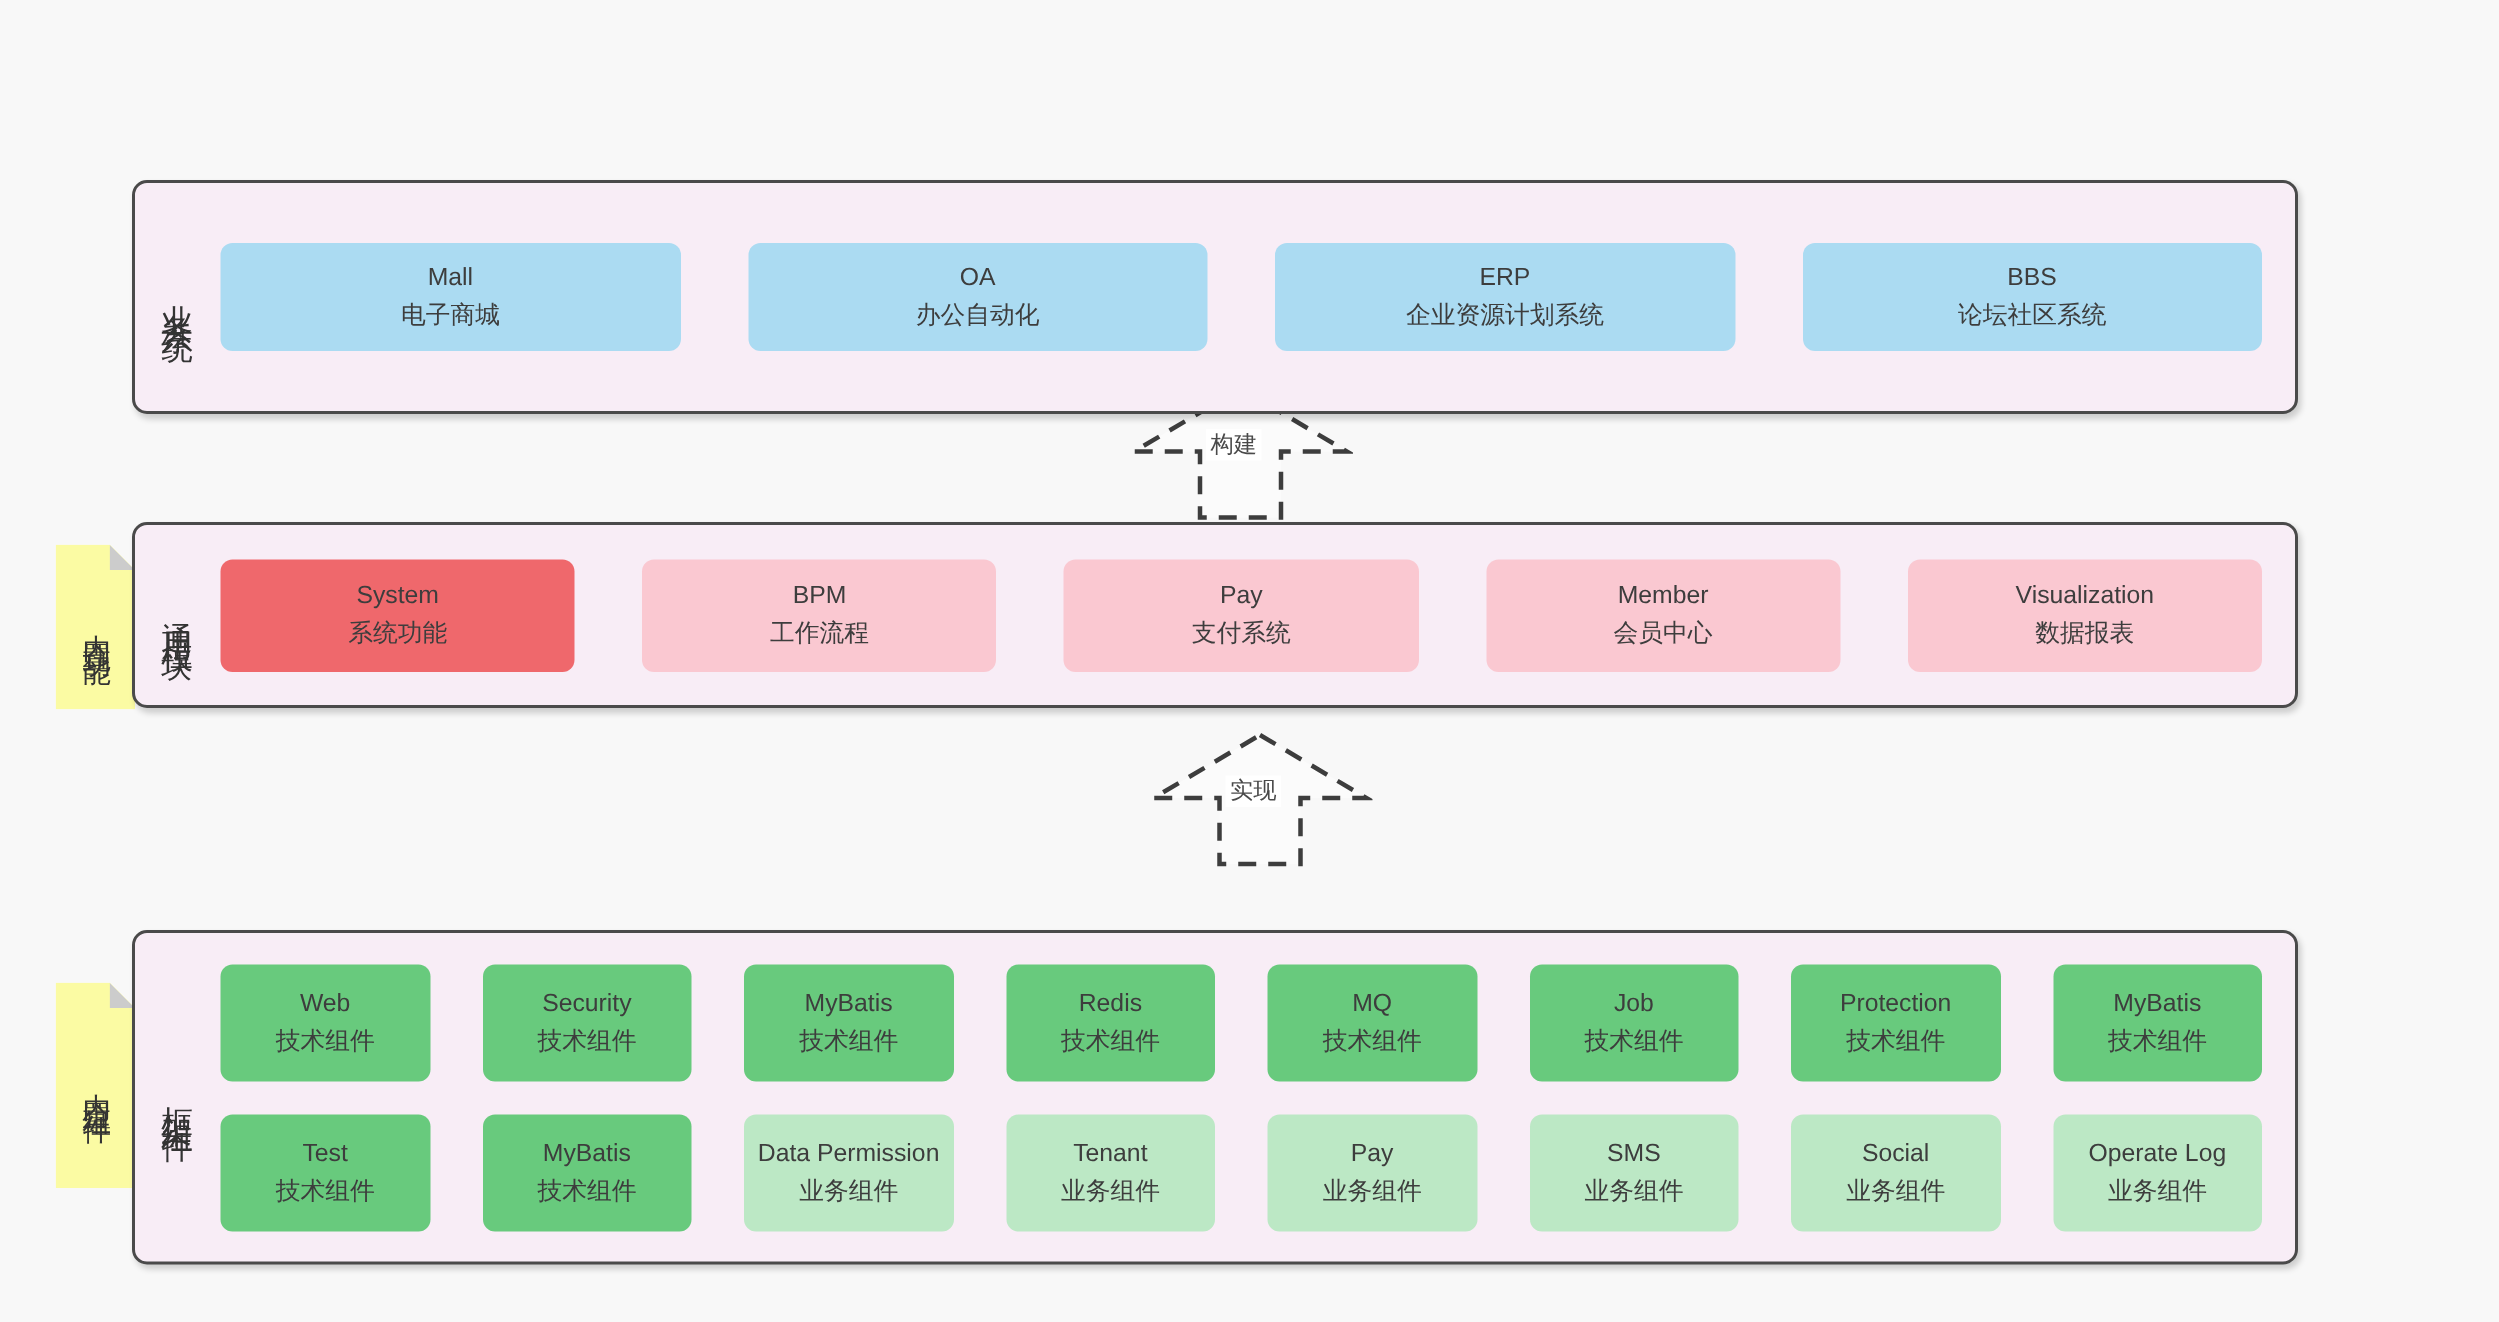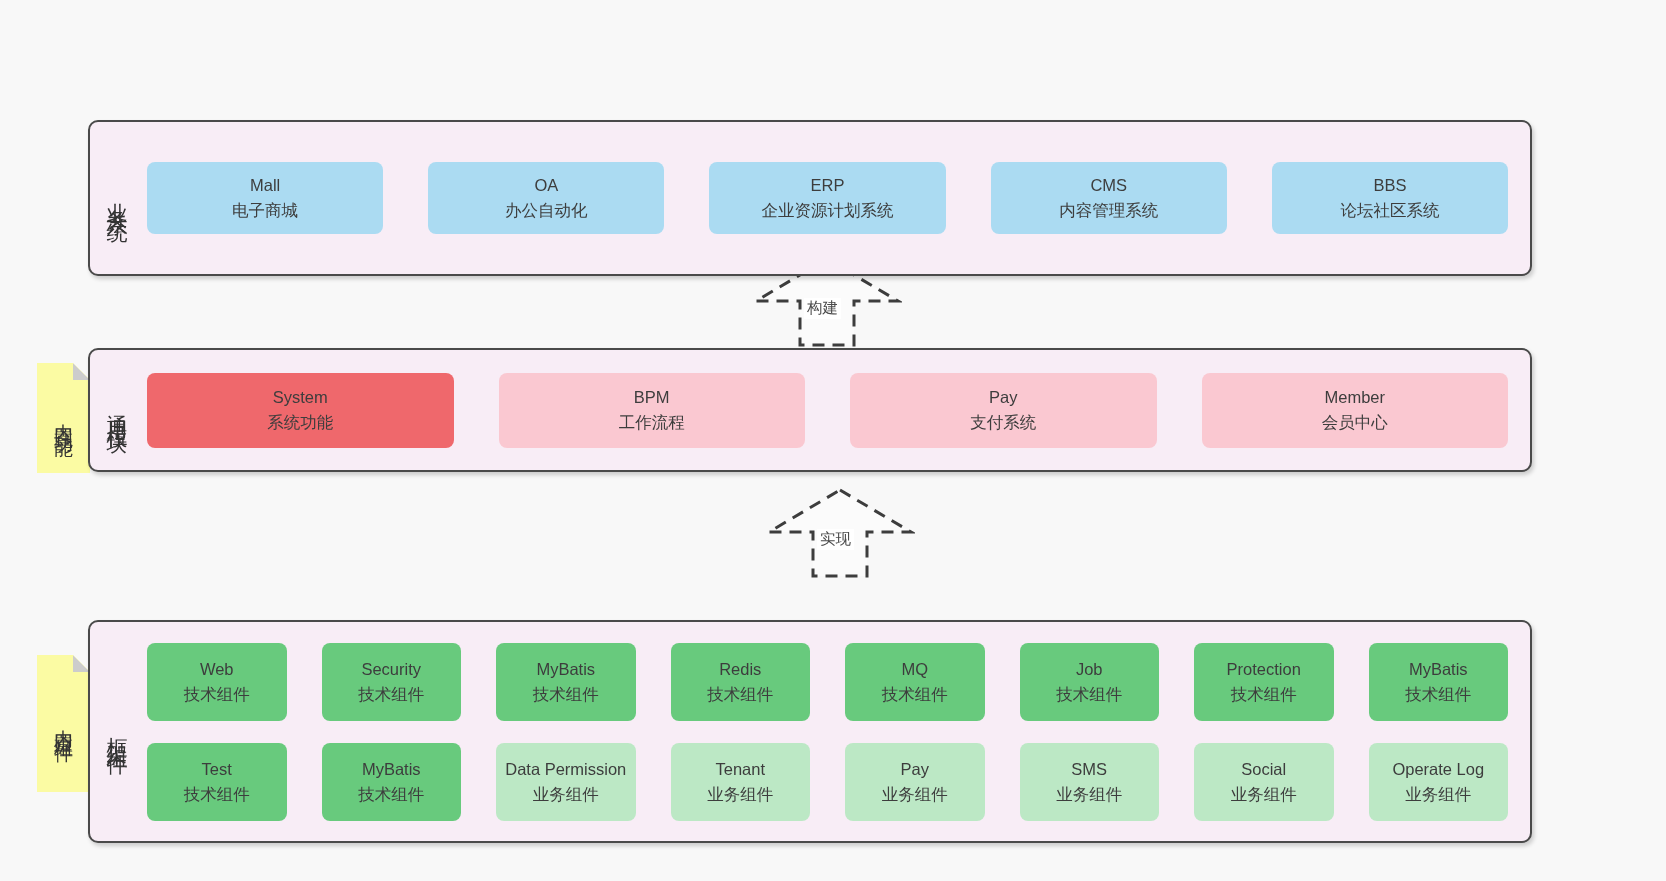--- a/index.html
+++ b/index.html
@@ -79,21 +79,21 @@
     writing-mode:vertical-rl;
     font-size:19px;
     letter-spacing:5px;
     color:#333;
   }
   
   .arrow{position:absolute;width:150px;height:92px;z-index:0;}
   .arrow svg{display:block;}
   .arrow-label{
     position:absolute;
-    left:50%;top:42px;
+    left:50%;top:30px;
     transform:translateX(-62%);
     background:#ffffff;
     padding:0 3px;
     font-size:15.5px;
     color:#4a4a4a;
     white-space:nowrap;
   }
 </style>
 </head>
 <body>
@@ -134,24 +134,20 @@
           </div>
           <div class="box box-blue">
             <div class="box-title">OA</div>
             <div class="box-subtitle">办公自动化</div>
           </div>
           <div class="box box-blue">
             <div class="box-title">ERP</div>
             <div class="box-subtitle">企业资源计划系统</div>
           </div>
           <div class="box box-blue">
-            <div class="box-title">CMS</div>
-            <div class="box-subtitle">内容管理系统</div>
-          </div>
-          <div class="box box-blue">
             <div class="box-title">BBS</div>
             <div class="box-subtitle">论坛社区系统</div>
           </div>
         </div>
       </div>
   </section>
 
   <section class="layer layer-modules" style="left:88px;top:348px;width:1444px;height:124px;padding-left:24px;">
     <div class="layer-label">通用模块</div>
     <div class="boxes-host">
@@ -165,20 +161,24 @@
             <div class="box-subtitle">工作流程</div>
           </div>
           <div class="box box-pink">
             <div class="box-title">Pay</div>
             <div class="box-subtitle">支付系统</div>
           </div>
           <div class="box box-pink">
             <div class="box-title">Member</div>
             <div class="box-subtitle">会员中心</div>
           </div>
+          <div class="box box-pink">
+            <div class="box-title">Visualization</div>
+            <div class="box-subtitle">数据报表</div>
+          </div>
         </div>
       </div>
   </section>
 
   <section class="layer layer-framework" style="left:88px;top:620px;width:1444px;height:223px;">
     <div class="layer-label">框架组件</div>
     <div class="boxes-host">
         <div class="box-row">
           <div class="box box-green">
             <div class="box-title">Web</div>

